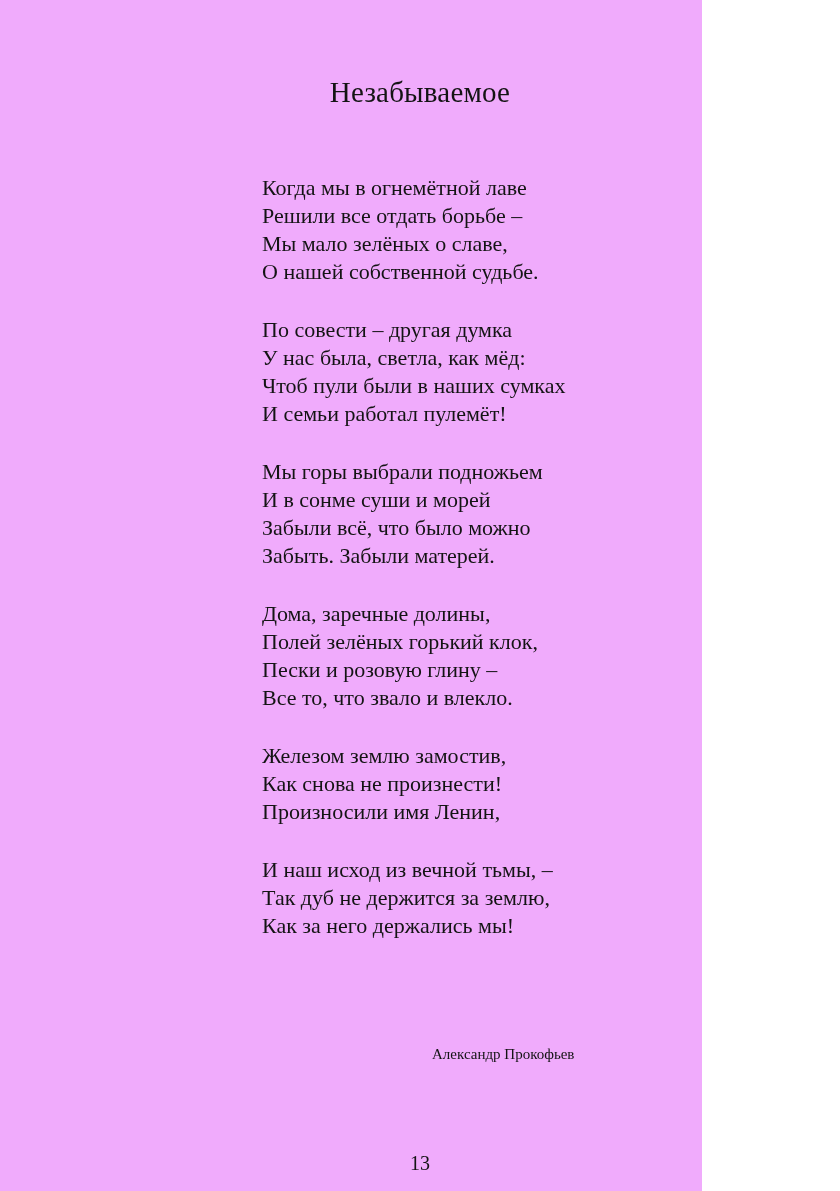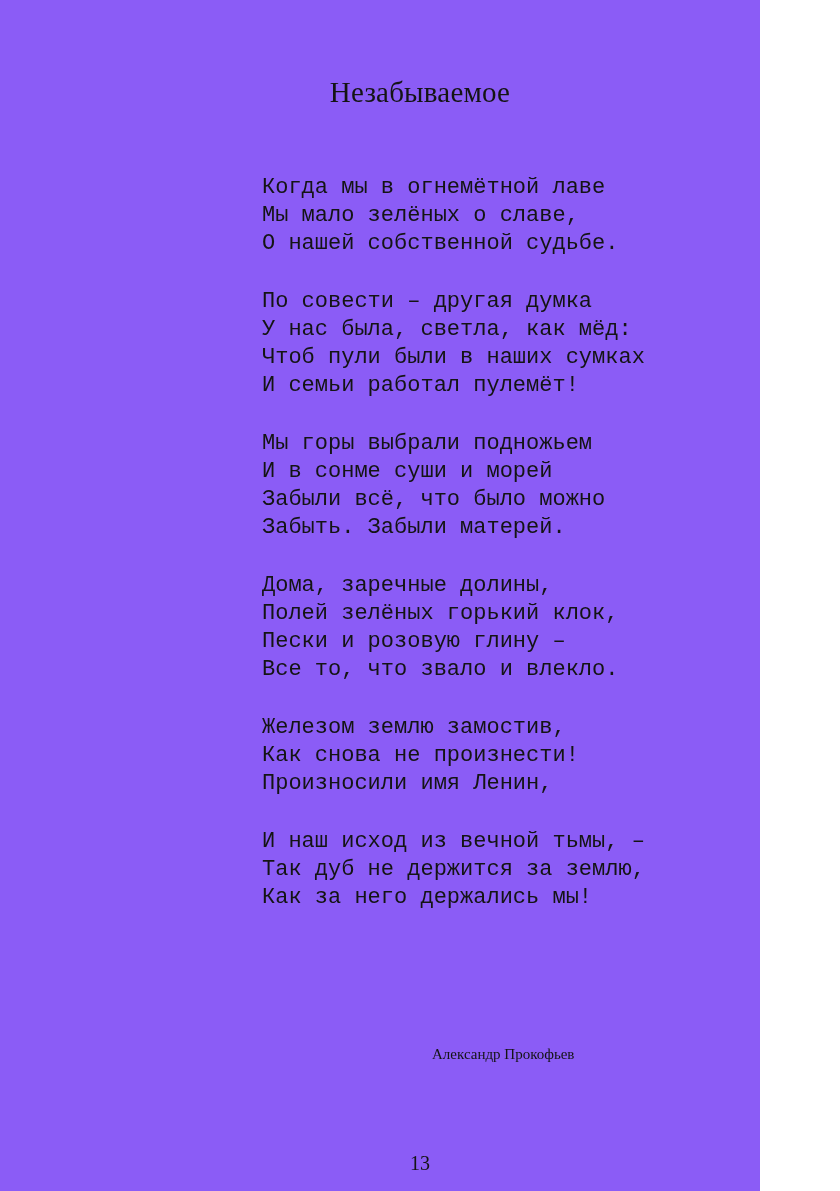--- a/index.html
+++ b/index.html
@@ -11,42 +11,41 @@
       width: 840px;
       height: 1191px;
       position: relative;
       overflow: hidden;
       font-family: "Liberation Serif", "DejaVu Serif", serif;
       color: #141414;
     }
     .page {
       position: absolute;
       left: 0; top: 0;
-      width: 760px;
+      width: 702px;
       height: 1191px;
-      background: #8b5cf6;
+      background: #f0abfc;
     }
     .title {
       position: absolute;
       left: 0;
       width: 840px;
       top: 74px;
       text-align: center;
       font-size: 29px;
       line-height: 36px;
       letter-spacing: 0.2px;
       margin: 0;
       font-weight: normal;
     }
     .poem {
       position: absolute;
       left: 262px;
       top: 174px;
       width: 420px;
-      font-family: Liberation Mono, monospace;
     }
     .stanza {
       margin: 0 0 30px 0;
     }
     .line {
       display: block;
       font-size: 22px;
       line-height: 28px;
       white-space: nowrap;
     }
@@ -73,20 +72,21 @@
 <body>
 
 <div class="page">
 
   <h1 class="title">Незабываемое</h1>
 
   <div class="poem">
 
     <div class="stanza">
       <span class="line">Когда мы в огнемётной лаве</span>
+      <span class="line">Решили все отдать борьбе –</span>
       <span class="line">Мы мало зелёных о славе,</span>
       <span class="line">О нашей собственной судьбе.</span>
     </div>
 
     <div class="stanza">
       <span class="line">По совести – другая думка</span>
       <span class="line">У нас была, светла, как мёд:</span>
       <span class="line">Чтоб пули были в наших сумках</span>
       <span class="line">И семьи работал пулемёт!</span>
     </div>

